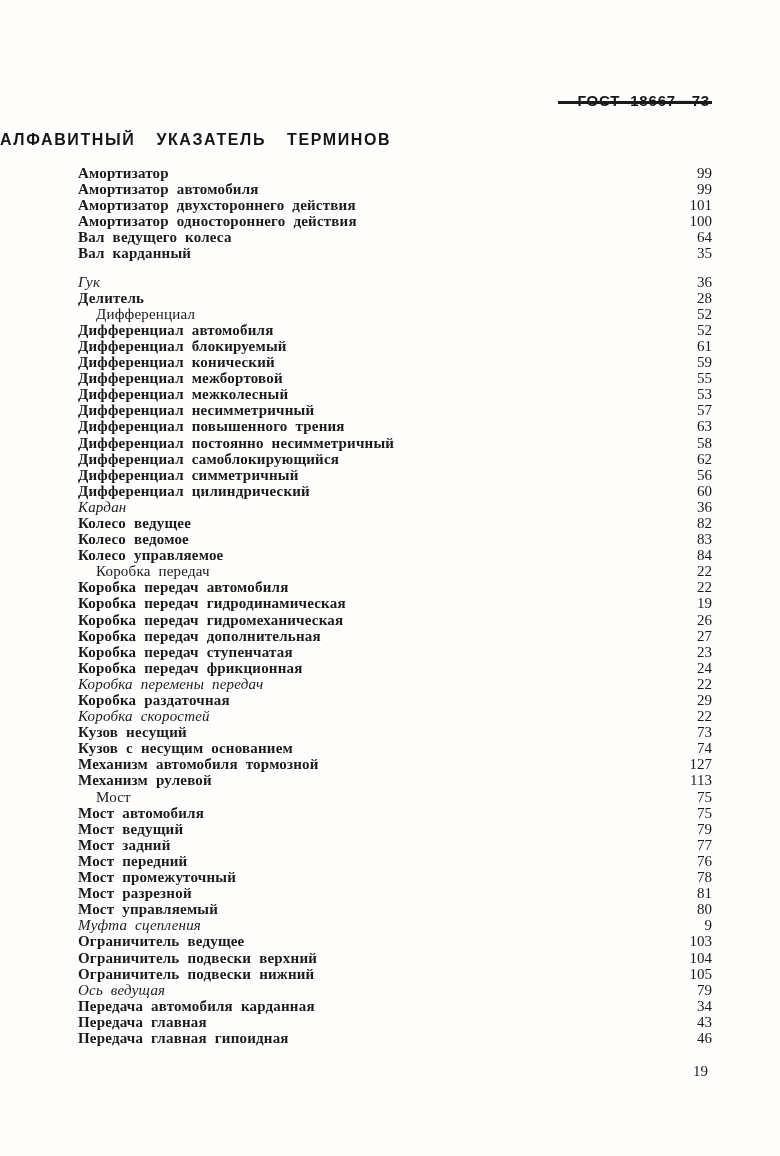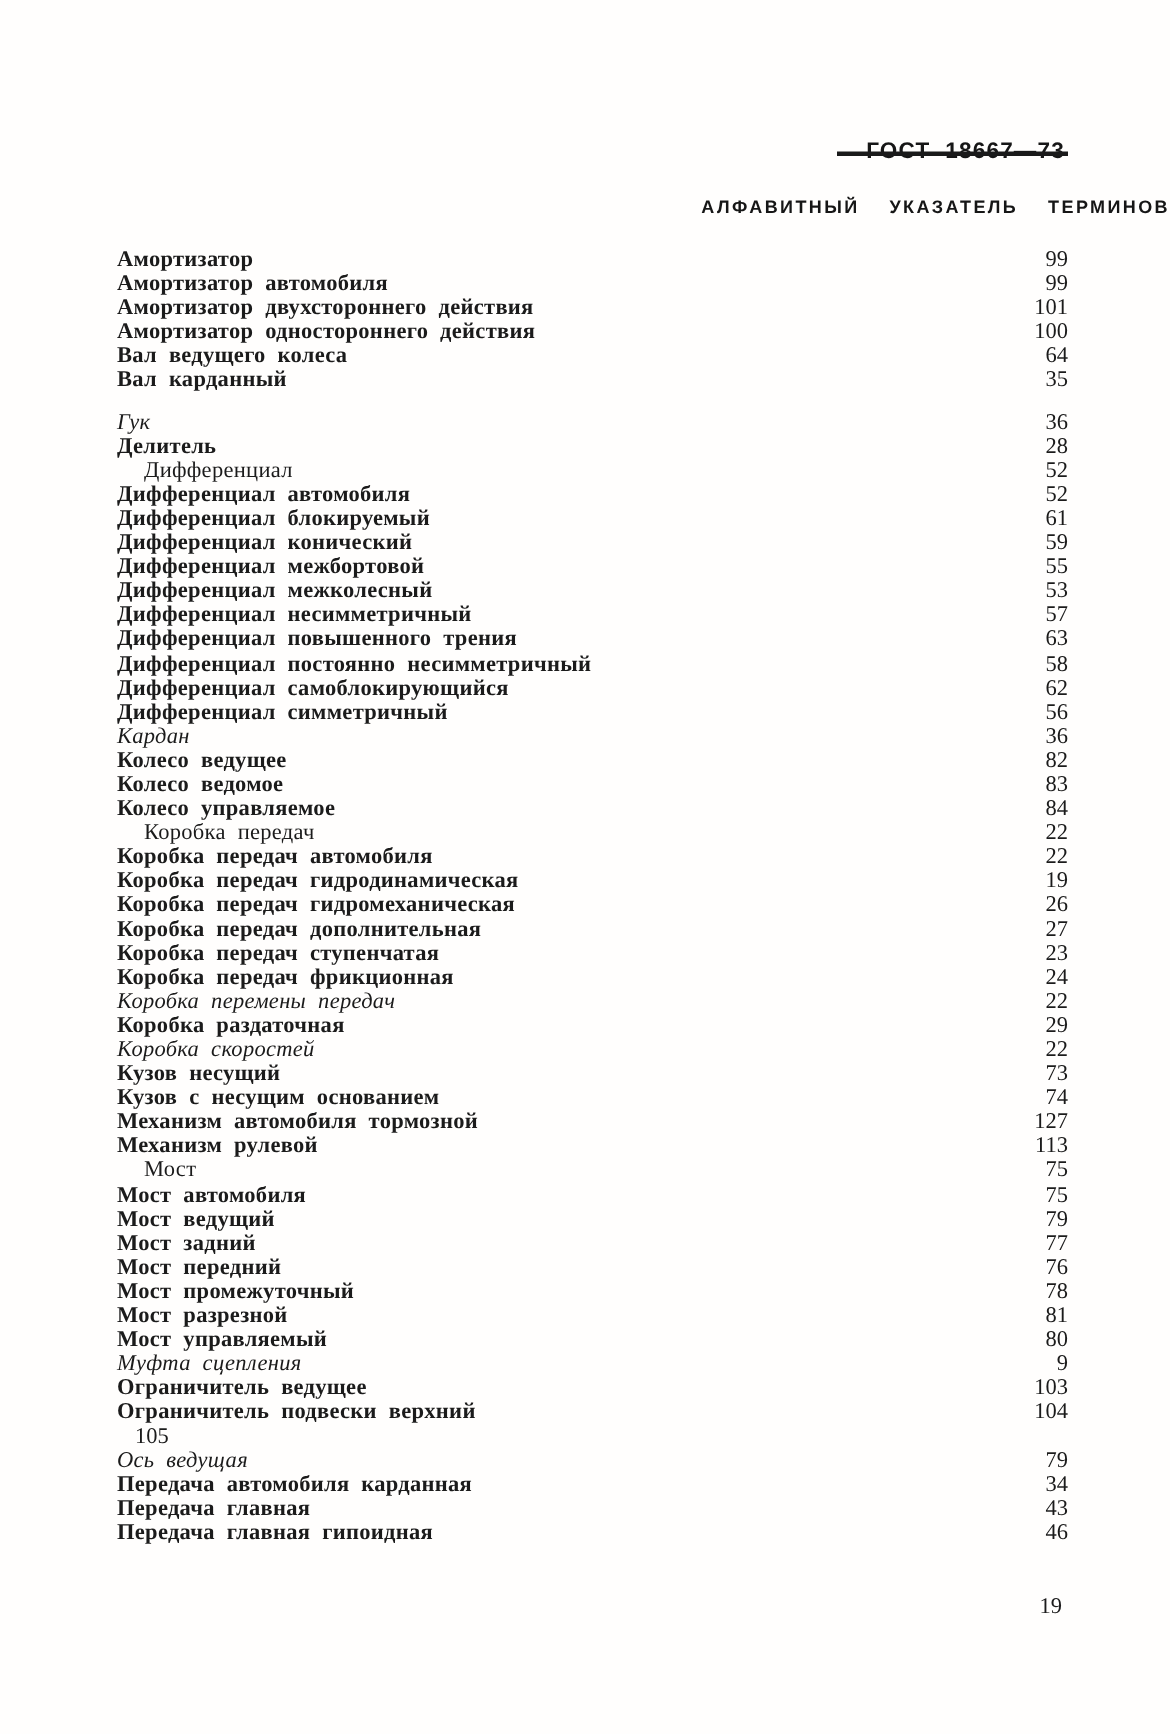--- a/index.html
+++ b/index.html
@@ -39,24 +39,24 @@
     right: 68px;
     width: 154px;
     height: 3px;
     background: #1a1a1a;
   }
   .doc-title {
     position: absolute;
     top: 131px;
     left: 0;
     width: 780px;
-    text-align: right;
+    text-align: left;
     font-family: "Liberation Sans", sans-serif;
     font-weight: bold;
-    font-size: 12px;
+    font-size: 16px;
     letter-spacing: 1.6px;
     word-spacing: 15px;
     color: #161616;
     white-space: nowrap;
   }
   .index-list {
     position: absolute;
     top: 165px;
     left: 78px;
     right: 68px;
@@ -178,20 +178,24 @@
         <span class="pageno">58</span>
       </div>
       <div class="entry bold">
         <span class="term">Дифференциал самоблокирующийся</span>
         <span class="pageno">62</span>
       </div>
       <div class="entry bold">
         <span class="term">Дифференциал симметричный</span>
         <span class="pageno">56</span>
       </div>
+      <div class="entry bold">
+        <span class="term">Дифференциал цилиндрический</span>
+        <span class="pageno">60</span>
+      </div>
       <div class="entry italic">
         <span class="term">Кардан</span>
         <span class="pageno">36</span>
       </div>
       <div class="entry bold">
         <span class="term">Колесо ведущее</span>
         <span class="pageno">82</span>
       </div>
       <div class="entry bold">
         <span class="term">Колесо ведомое</span>
@@ -295,20 +299,21 @@
       </div>
       <div class="entry bold">
         <span class="term">Ограничитель ведущее</span>
         <span class="pageno">103</span>
       </div>
       <div class="entry bold">
         <span class="term">Ограничитель подвески верхний</span>
         <span class="pageno">104</span>
       </div>
       <div class="entry bold">
+        <span class="term">Ограничитель подвески нижний</span>
         <span class="pageno">105</span>
       </div>
       <div class="entry italic">
         <span class="term">Ось ведущая</span>
         <span class="pageno">79</span>
       </div>
       <div class="entry bold">
         <span class="term">Передача автомобиля карданная</span>
         <span class="pageno">34</span>
       </div>

